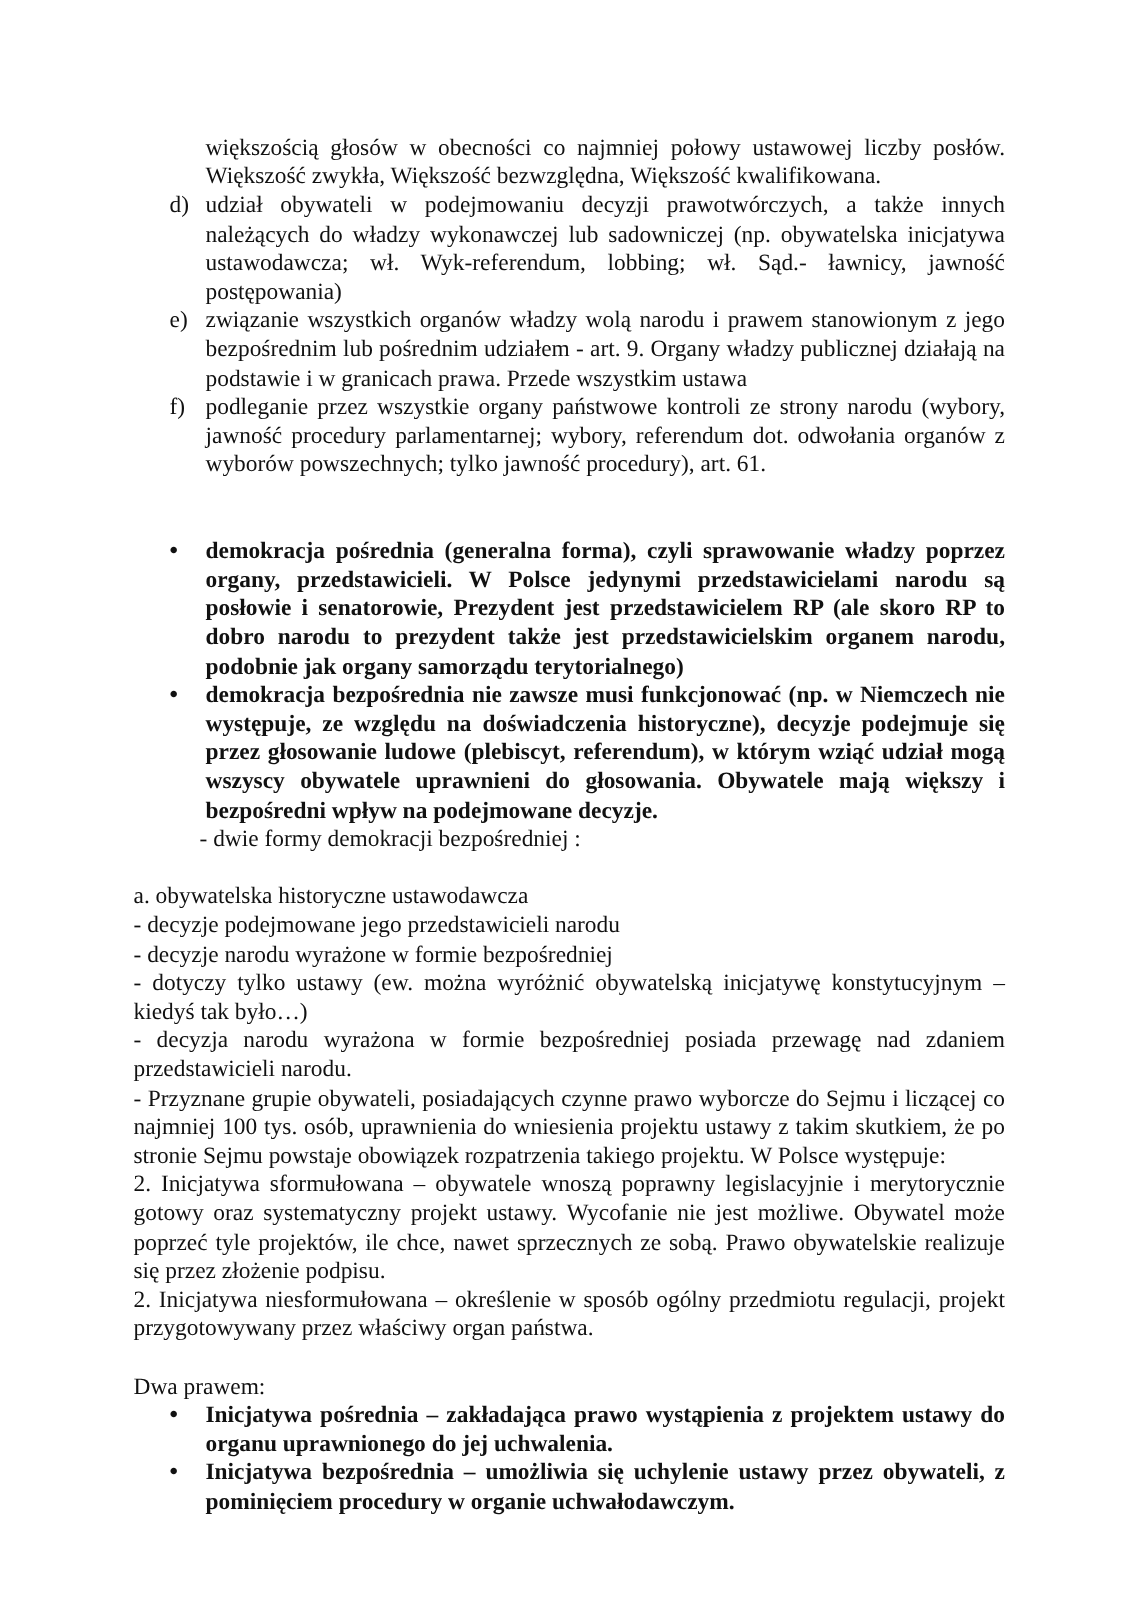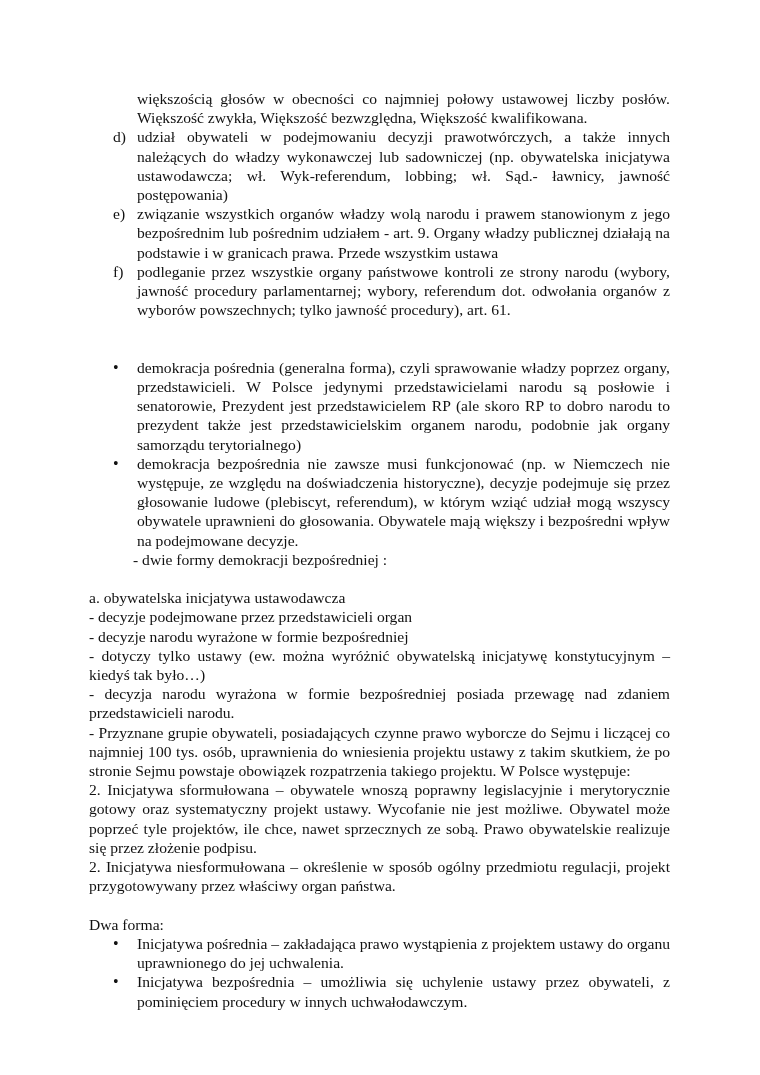--- a/index.html
+++ b/index.html
@@ -5,21 +5,21 @@
   html, body { margin: 0; padding: 0; background: #ffffff; }
   body {
     width: 760px; height: 1075px; overflow: hidden; position: relative;
     font-family: "Liberation Serif", "DejaVu Serif", serif;
     font-size: 15.6px; line-height: 19.2px; color: #111111;
   }
   .page { position: absolute; left: 89px; top: 89px; width: 581px; }
   .just { text-align: justify; }
   .lst { position: relative; padding-left: 48px; }
   .lst .lbl { position: absolute; left: 24px; top: 0; }
-  .bul { position: relative; padding-left: 48px; }
+  .bul { position: relative; padding-left: 48px; font-weight: bold; }
   .bul .dot { position: absolute; left: 24px; top: 0; width: 18px; }
   .dot::before { content: "\2022"; font-size: 16px; }
   .indent48 { padding-left: 48px; }
   .gap1 { height: 19.2px; }
   .gap2 { height: 38.4px; }
   p { margin: 0; }
 </style>
 </head>
 <body>
 
@@ -47,34 +47,34 @@
     <p>demokracja pośrednia (generalna forma), czyli sprawowanie władzy poprzez organy, przedstawicieli. W Polsce jedynymi przedstawicielami narodu są posłowie i senatorowie, Prezydent jest przedstawicielem RP (ale skoro RP to dobro narodu to prezydent także jest przedstawicielskim organem narodu, podobnie jak organy samorządu terytorialnego)</p>
   </div>
   <div class="bul just">
     <span class="dot"></span>
     <p>demokracja bezpośrednia nie zawsze musi funkcjonować (np. w Niemczech nie występuje, ze względu na doświadczenia historyczne), decyzje podejmuje się przez głosowanie ludowe (plebiscyt, referendum), w którym wziąć udział mogą wszyscy obywatele uprawnieni do głosowania. Obywatele mają większy i bezpośredni wpływ na podejmowane decyzje.</p>
   </div>
   <p class="indent48" style="padding-left:44px">- dwie formy demokracji bezpośredniej :</p>
 
   <div class="gap1"></div>
 
-  <p>a. obywatelska inicjatywa ustawodawcza</p>
-  <p class="just">- decyzje podejmowane przez przedstawicieli organ</p>
+  <p>a. obywatelska historyczne ustawodawcza</p>
+  <p class="just">- decyzje podejmowane jego przedstawicieli narodu</p>
   <p class="just">- decyzje narodu wyrażone w formie bezpośredniej</p>
   <p class="just">- dotyczy tylko ustawy (ew. można wyróżnić obywatelską inicjatywę konstytucyjnym – kiedyś tak było…)</p>
   <p class="just">- decyzja narodu wyrażona w formie bezpośredniej posiada przewagę nad zdaniem przedstawicieli narodu.</p>
   <p class="just">- Przyznane grupie obywateli, posiadających czynne prawo wyborcze do Sejmu i liczącej co najmniej 100 tys. osób, uprawnienia do wniesienia projektu ustawy z takim skutkiem, że po stronie Sejmu powstaje obowiązek rozpatrzenia takiego projektu. W Polsce występuje:</p>
   <p class="just">2. Inicjatywa sformułowana – obywatele wnoszą poprawny legislacyjnie i merytorycznie gotowy oraz systematyczny projekt ustawy. Wycofanie nie jest możliwe. Obywatel może poprzeć tyle projektów, ile chce, nawet sprzecznych ze sobą. Prawo obywatelskie realizuje się przez złożenie podpisu.</p>
   <p class="just">2. Inicjatywa niesformułowana – określenie w sposób ogólny przedmiotu regulacji, projekt przygotowywany przez właściwy organ państwa.</p>
 
   <div class="gap1"></div>
 
-  <p>Dwa forma:</p>
+  <p>Dwa prawem:</p>
   <div class="bul just">
     <span class="dot"></span>
     <p>Inicjatywa pośrednia – zakładająca prawo wystąpienia z projektem ustawy do organu uprawnionego do jej uchwalenia.</p>
   </div>
   <div class="bul just">
     <span class="dot"></span>
-    <p>Inicjatywa bezpośrednia – umożliwia się uchylenie ustawy przez obywateli, z pominięciem procedury w innych uchwałodawczym.</p>
+    <p>Inicjatywa bezpośrednia – umożliwia się uchylenie ustawy przez obywateli, z pominięciem procedury w organie uchwałodawczym.</p>
   </div>
 
 </div>
 
 </body></html>

